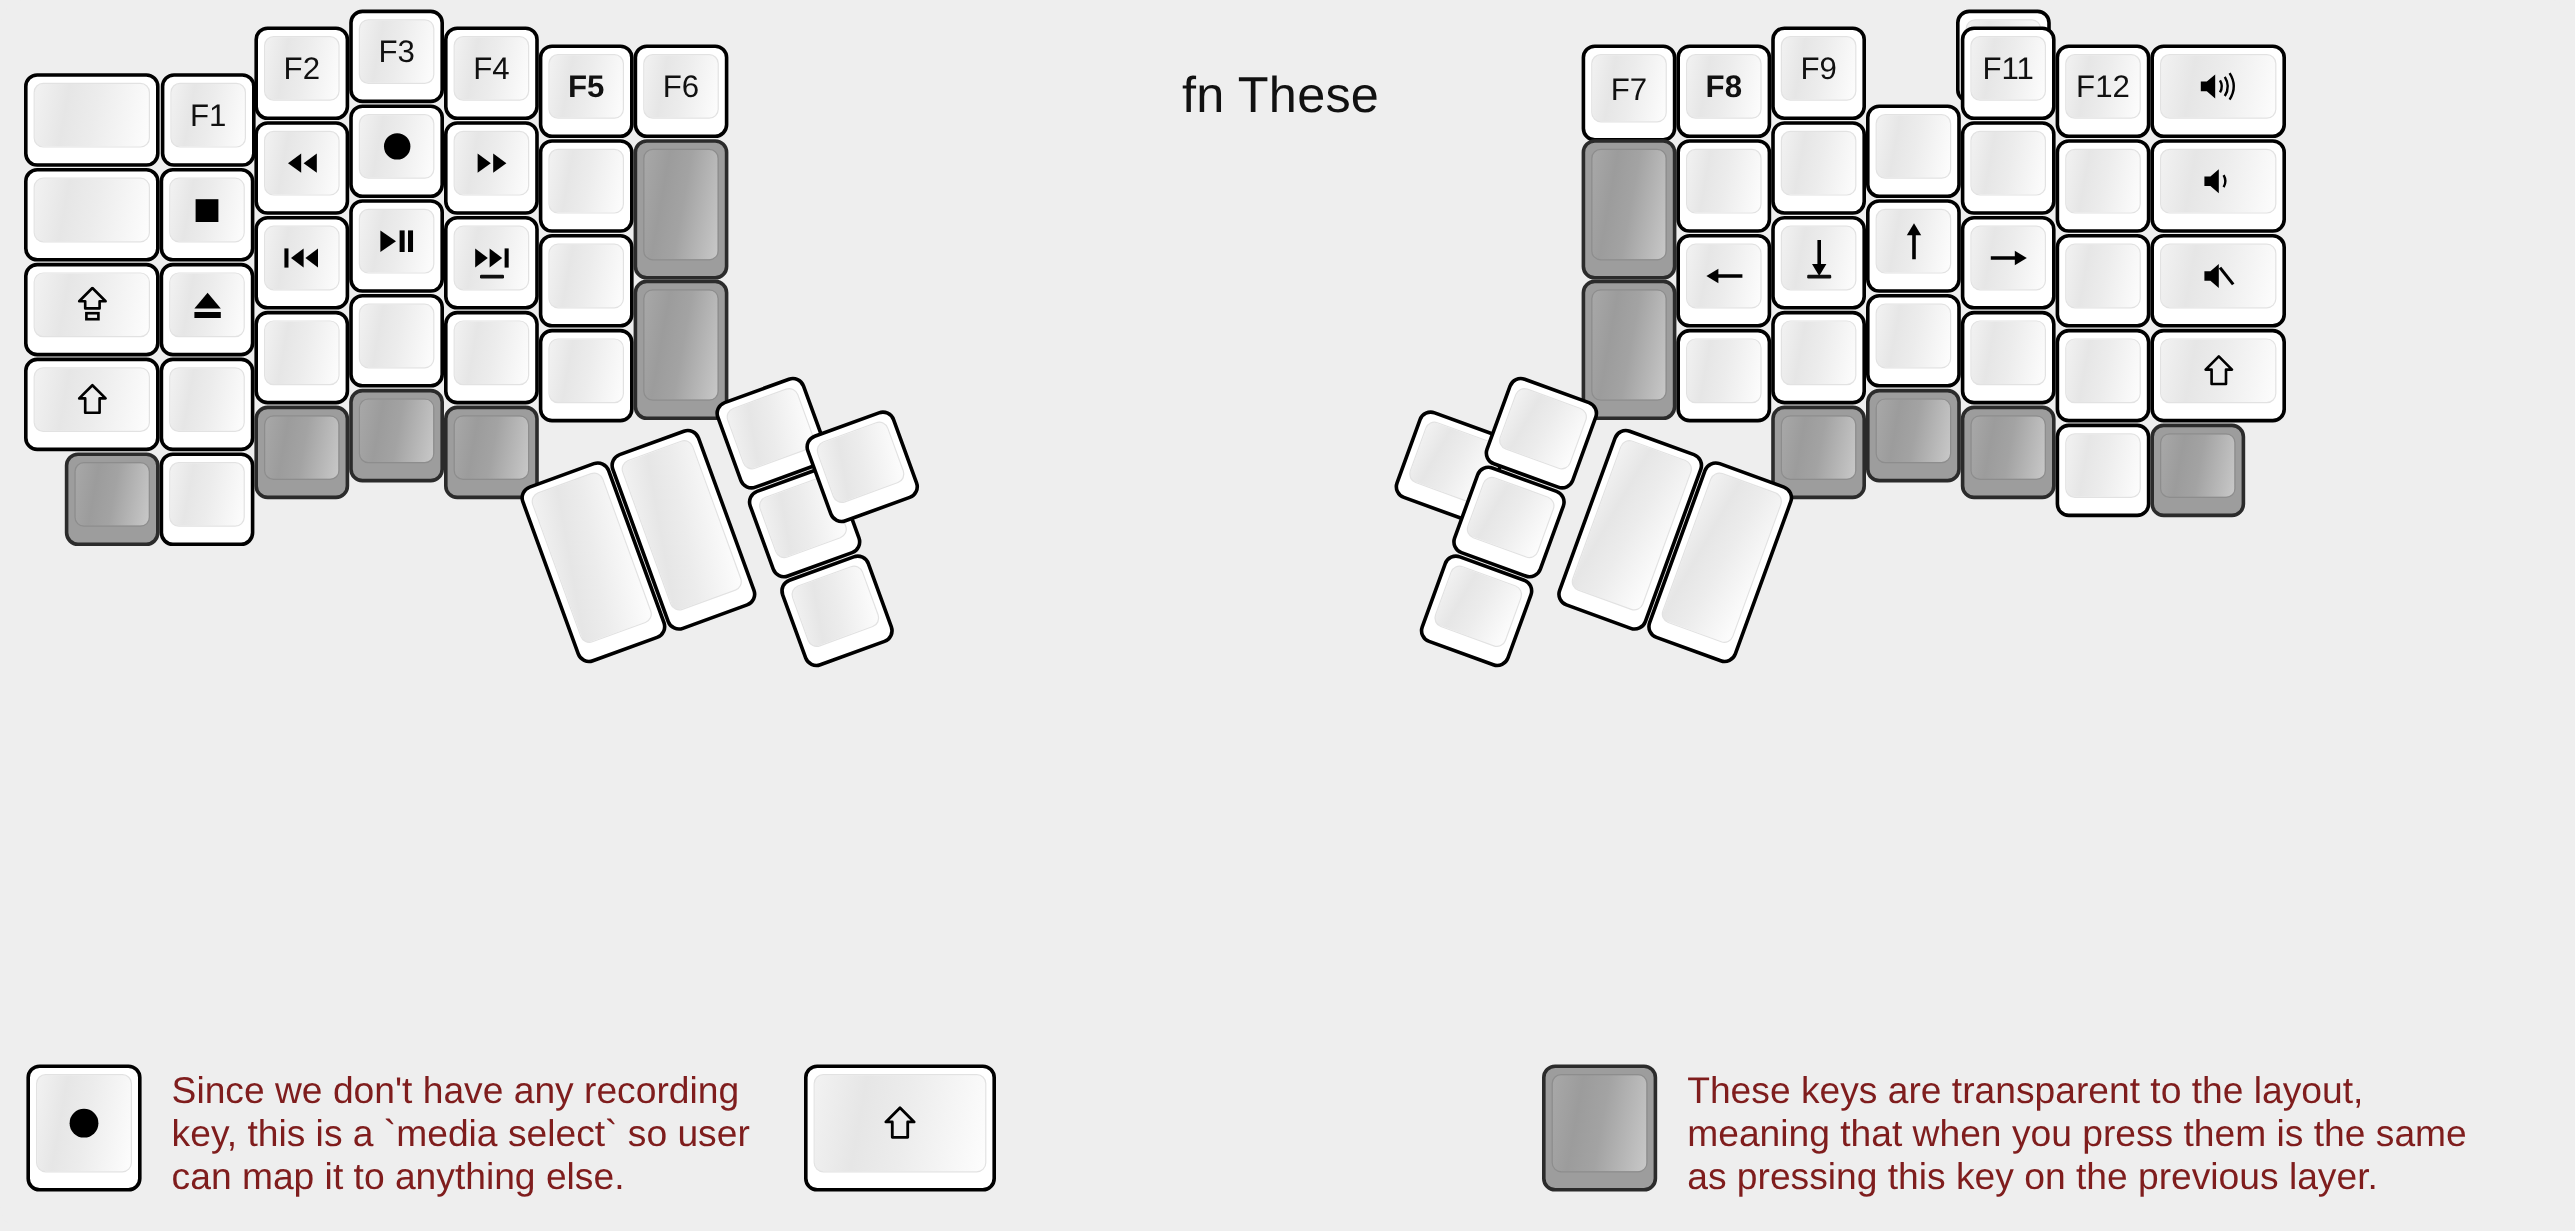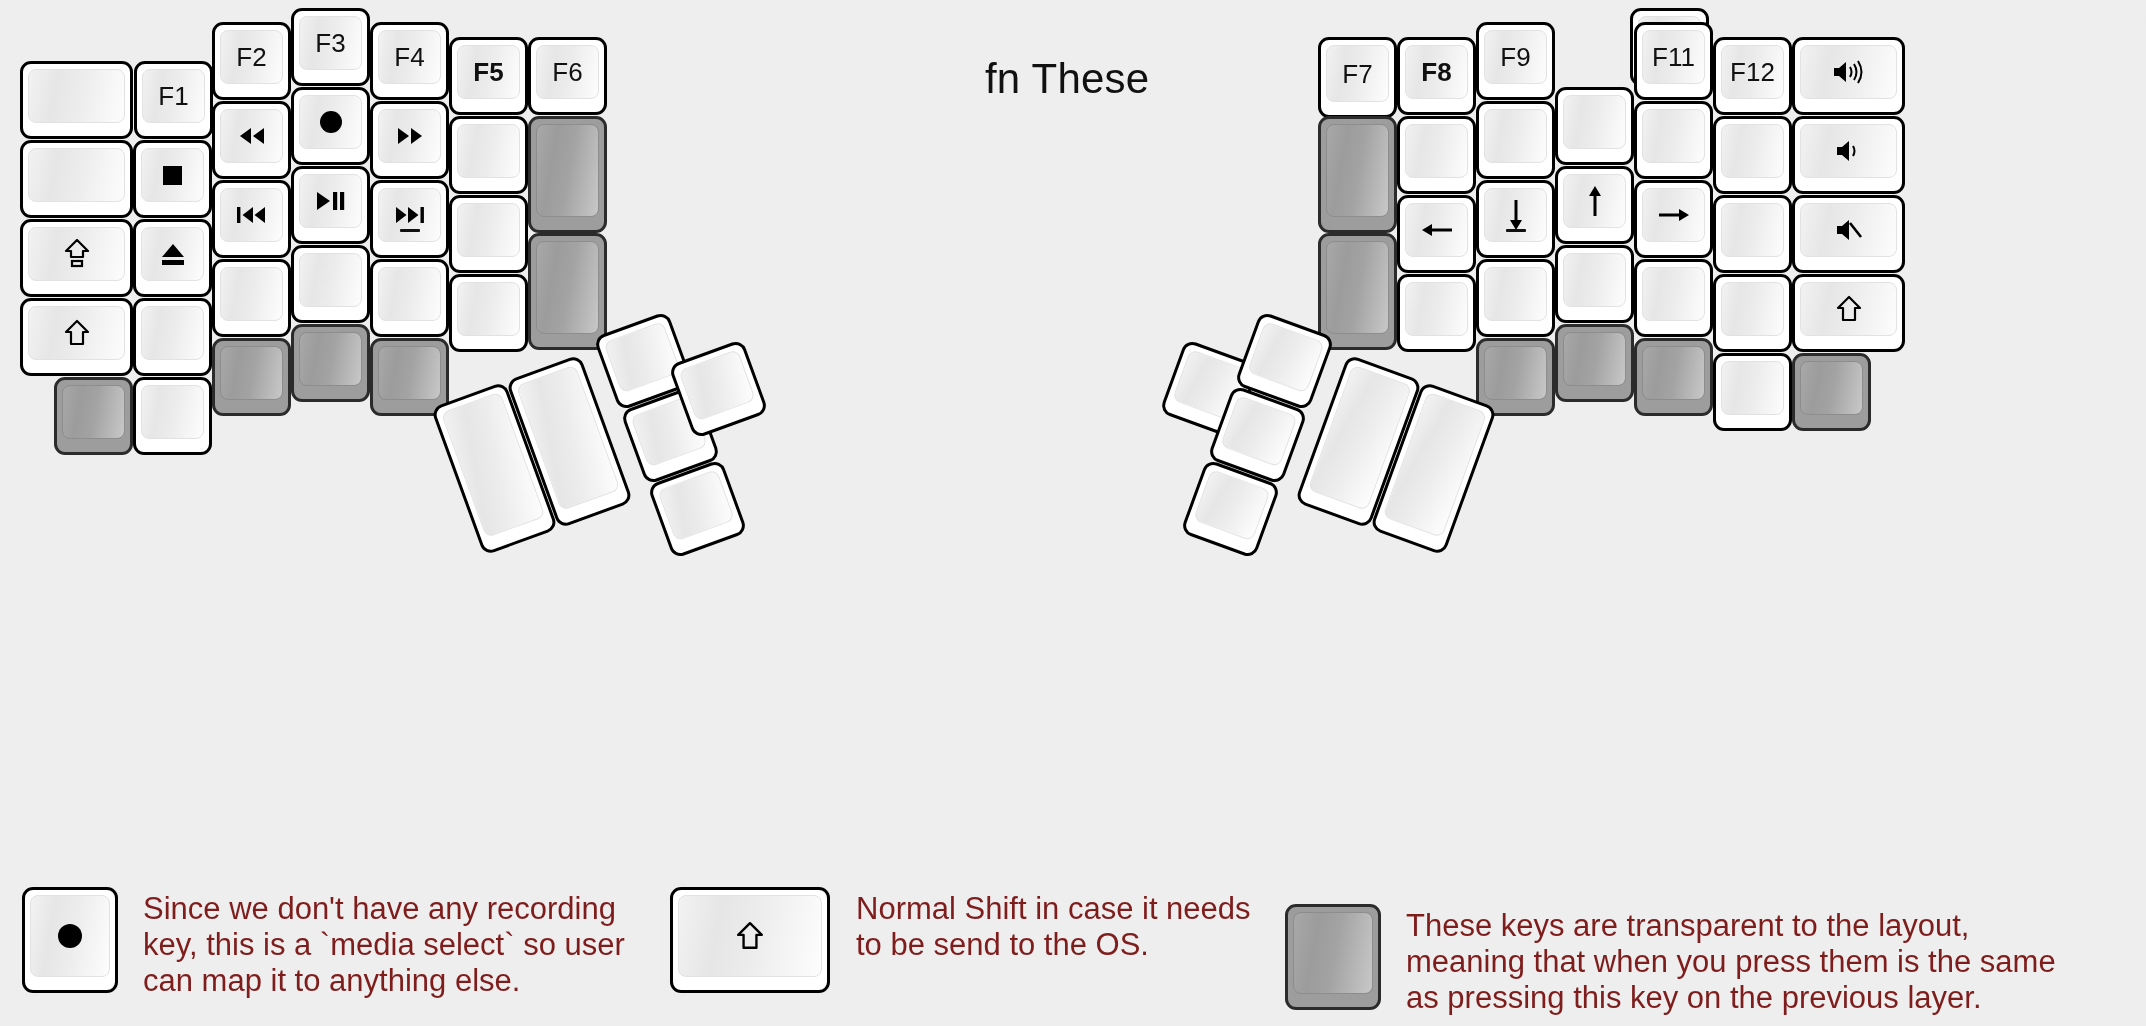--- a/index.html
+++ b/index.html
@@ -514,25 +514,23 @@
         <div class="key" style="left:0;top:0;width:160px;height:106px;">
           <div class="cap">
             <span class="glyph">
               <svg width="28" height="30" viewBox="0 0 26 28">
                   <path d="M13 2 L24 13 L19 13 L19 25 L7 25 L7 13 L2 13 Z" fill="none" stroke="#000" stroke-width="2.2" stroke-linejoin="round"></path>
                 </svg>
             </span>
           </div>
         </div>
       </div>
-      <div class="legend-text" style="margin-left:90px;">Normal Shift in case it needs
-to be send to the OS.</div>
-    </div>
-
-    <div class="legend-item" style="left:1285px;top:24px;">
+    </div>
+
+    <div class="legend-item" style="left:1285px;top:7px;">
       <div class="legend-key">
         <div class="key trans" style="left:0;top:0;width:96px;height:106px;">
           <div class="cap"></div>
         </div>
       </div>
       <div class="legend-text">These keys are transparent to the layout,
 meaning that when you press them is the same
 as pressing this key on the previous layer.</div>
     </div>
   </div>

